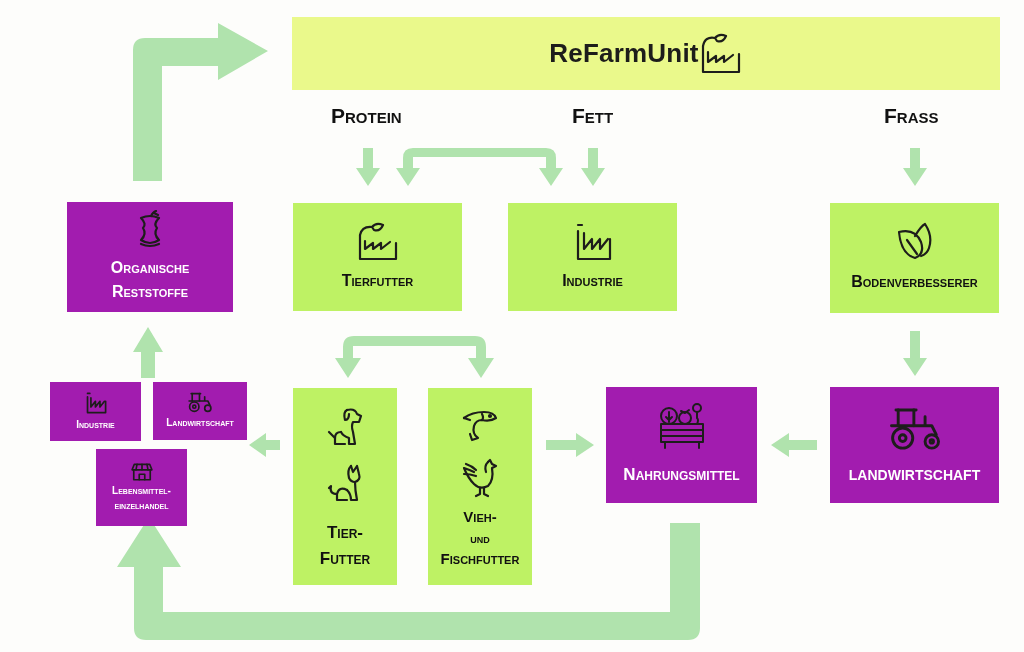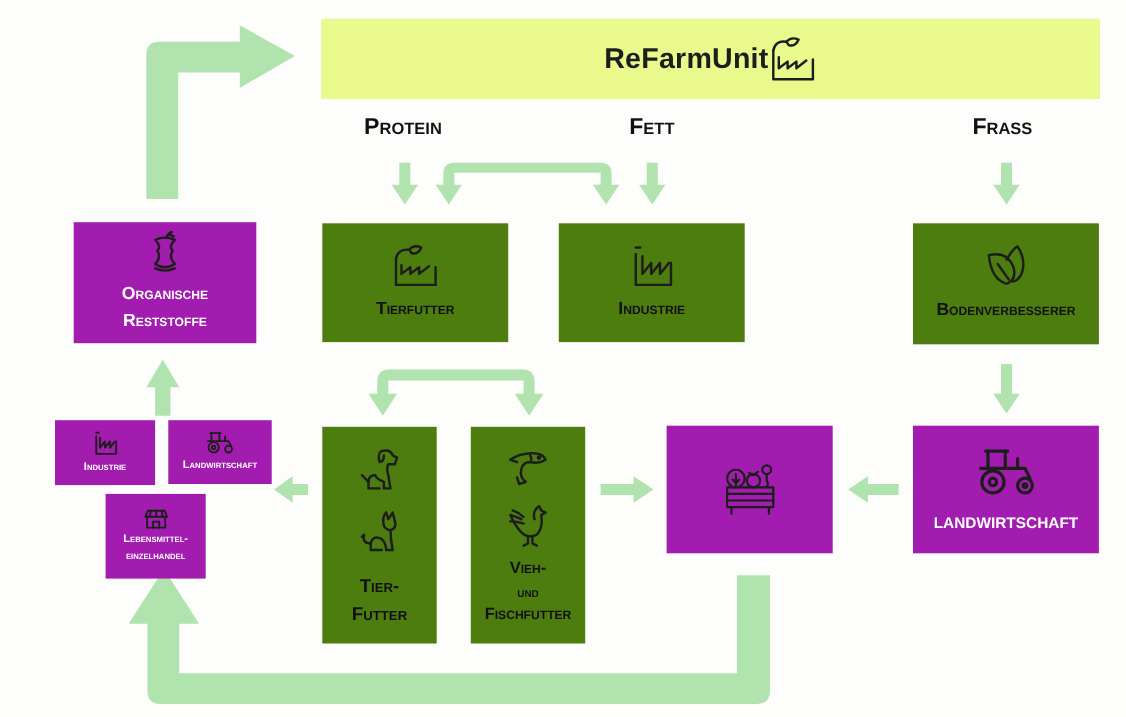--- a/index.html
+++ b/index.html
@@ -12,21 +12,21 @@
   svg.flow { position: absolute; left: 0; top: 0; width: 1024px; height: 652px; }
   .banner {
     left: 292px; top: 17px; width: 708px; height: 73px;
     background: #eaf98b;
     display: flex; align-items: center; justify-content: center; 
   }
   .banner-title { font-size: 26px; font-weight: bold; color: #1d1d1b; letter-spacing: 0.2px; }
   .sc { font-variant: small-caps; font-weight: bold; color: #111; }
   .label-top { font-size: 21px; }
   .box { display: flex; flex-direction: column; align-items: center; justify-content: center; text-align: center; }
-  .grey { background: #4d7c0f; }
+  .grey { background: #bef264; }
   .orange { background: #a21caf; }
   .orange .sc { color: #ffffff; }
   .box .sc { font-size: 16px; line-height: 1.5; }
   .small .sc { font-size: 10px; line-height: 1.45; }
   .ico { display: block; }
 </style>
 </head>
 <body>
 
 <svg class="flow" viewBox="0 0 1024 652">
@@ -183,20 +183,21 @@
     <circle cx="12" cy="14" r="8"></circle>
     <path d="M12,10 L12,20 M9,15 L12,18 L15,15"></path>
     <circle cx="28" cy="16" r="6"></circle>
     <path d="M24,9 L28,11 L32,8"></path>
     <circle cx="40" cy="6" r="4"></circle>
     <path d="M40,10 L40,16 Q42,18 40,22"></path>
     <rect x="4" y="22" width="42" height="18"></rect>
     <path d="M4,28 L46,28 M4,34 L46,34"></path>
     <path d="M8,40 L8,46 M42,40 L42,46"></path>
   </svg>
+  <span class="sc" style="font-size:17px;margin-top:12px;">Nahrungsmittel</span>
 </div>
 
 <div class="abs box orange" style="left:830px;top:387px;width:169px;height:116px;">
   <svg class="ico" width="56" height="46" viewBox="0 0 50 40" fill="none" stroke="#1d1d1b" stroke-width="2.6" stroke-linecap="round" stroke-linejoin="round">
     <path d="M8,4 L26,4"></path>
     <path d="M10,4 L10,18 M24,4 L24,18"></path>
     <path d="M4,18 L40,18 L44,26 M34,10 L34,18"></path>
     <circle cx="14" cy="29" r="9"></circle>
       <circle cx="14" cy="29" r="3"></circle>
     <circle cx="40" cy="32" r="6"></circle>

